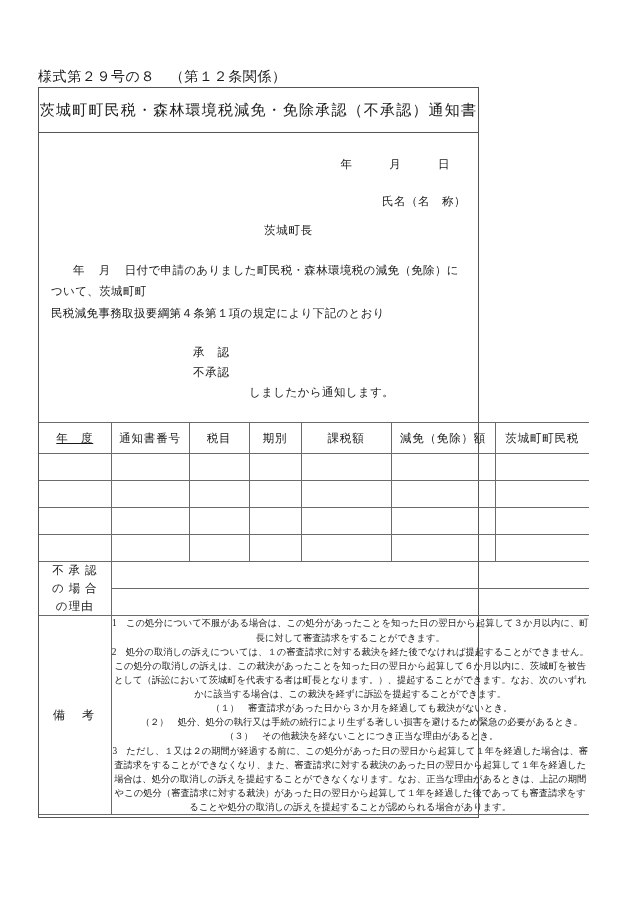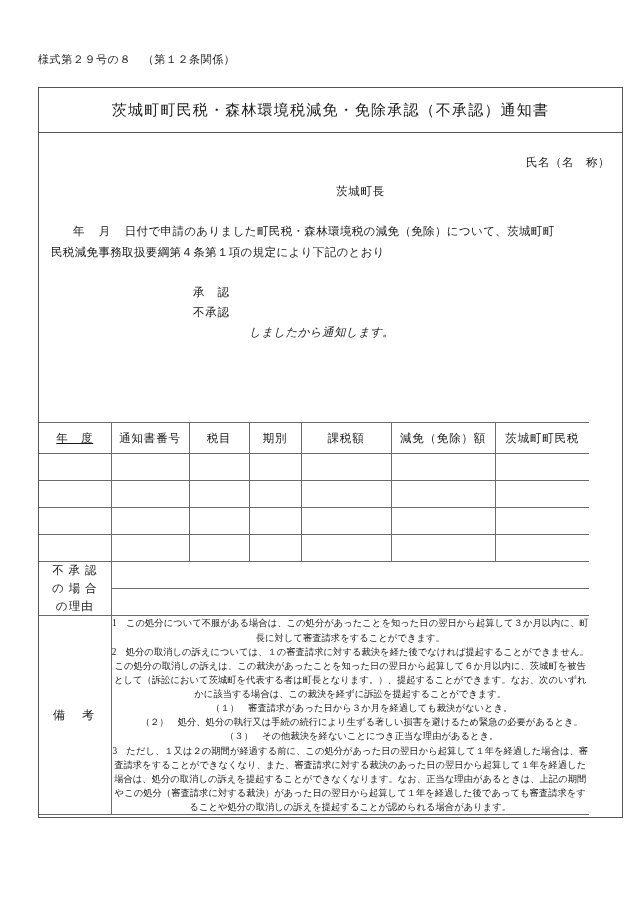--- a/index.html
+++ b/index.html
@@ -17,32 +17,32 @@
   }
   .page {
     position: absolute;
     inset: 0;
   }
 
   
   .form-number {
     position: absolute;
     left: 38px;
-    top: 52px;
-    font-size: 11px;
+    top: 68px;
+    font-size: 14px;
     letter-spacing: 0.6px;
     white-space: nowrap;
   }
 
   
   .frame {
     position: absolute;
     left: 38px;
     top: 87px;
-    width: 585px;
+    width: 441px;
     height: 731px;
     border: 1px solid #555;
     box-sizing: border-box;
   }
 
   
   .title-band {
     height: 45px;
     border-bottom: 1px solid #555;
     display: flex;
@@ -108,21 +108,20 @@
   .decision-block {
     margin-top: 18px;
     padding-left: 142px;
     font-size: 11.5px;
     line-height: 1.75;
     letter-spacing: 0.8px;
   }
   .decision-final {
     padding-left: 56px;
     letter-spacing: 0.4px;
-    font-style: italic;
   }
 
   
   table.main-table {
     position: absolute;
     left: 0;
     top: 334px;
     width: 550px;
     border-collapse: collapse;
     table-layout: fixed;
@@ -188,20 +187,27 @@
   <div class="form-number">様式第２９号の８　（第１２条関係）</div>
 
   <div class="frame">
 
     <div class="title-band">
       <div class="title-text">茨城町町民税・森林環境税減免・免除承認（不承認）通知書</div>
     </div>
 
     <div class="body-region">
 
+      <div class="date-line">
+        <span>年</span>
+        <span class="date-gap"></span>
+        <span>月</span>
+        <span class="date-gap"></span>
+        <span>日</span>
+      </div>
 
 
       <div class="name-line">氏名（名　称）</div>
 
       <div class="issuer-line">茨城町長</div>
 
       <div class="para">
         <span class="indent"></span><span>年</span><span class="sp"></span><span>月</span><span class="sp"></span><span>日付で申請のありました町民税・森林環境税の減免（免除）について、茨城町町</span><br><span>民税減免事務取扱要綱第４条第１項の規定により下記のとおり</span>
       </div>
 

